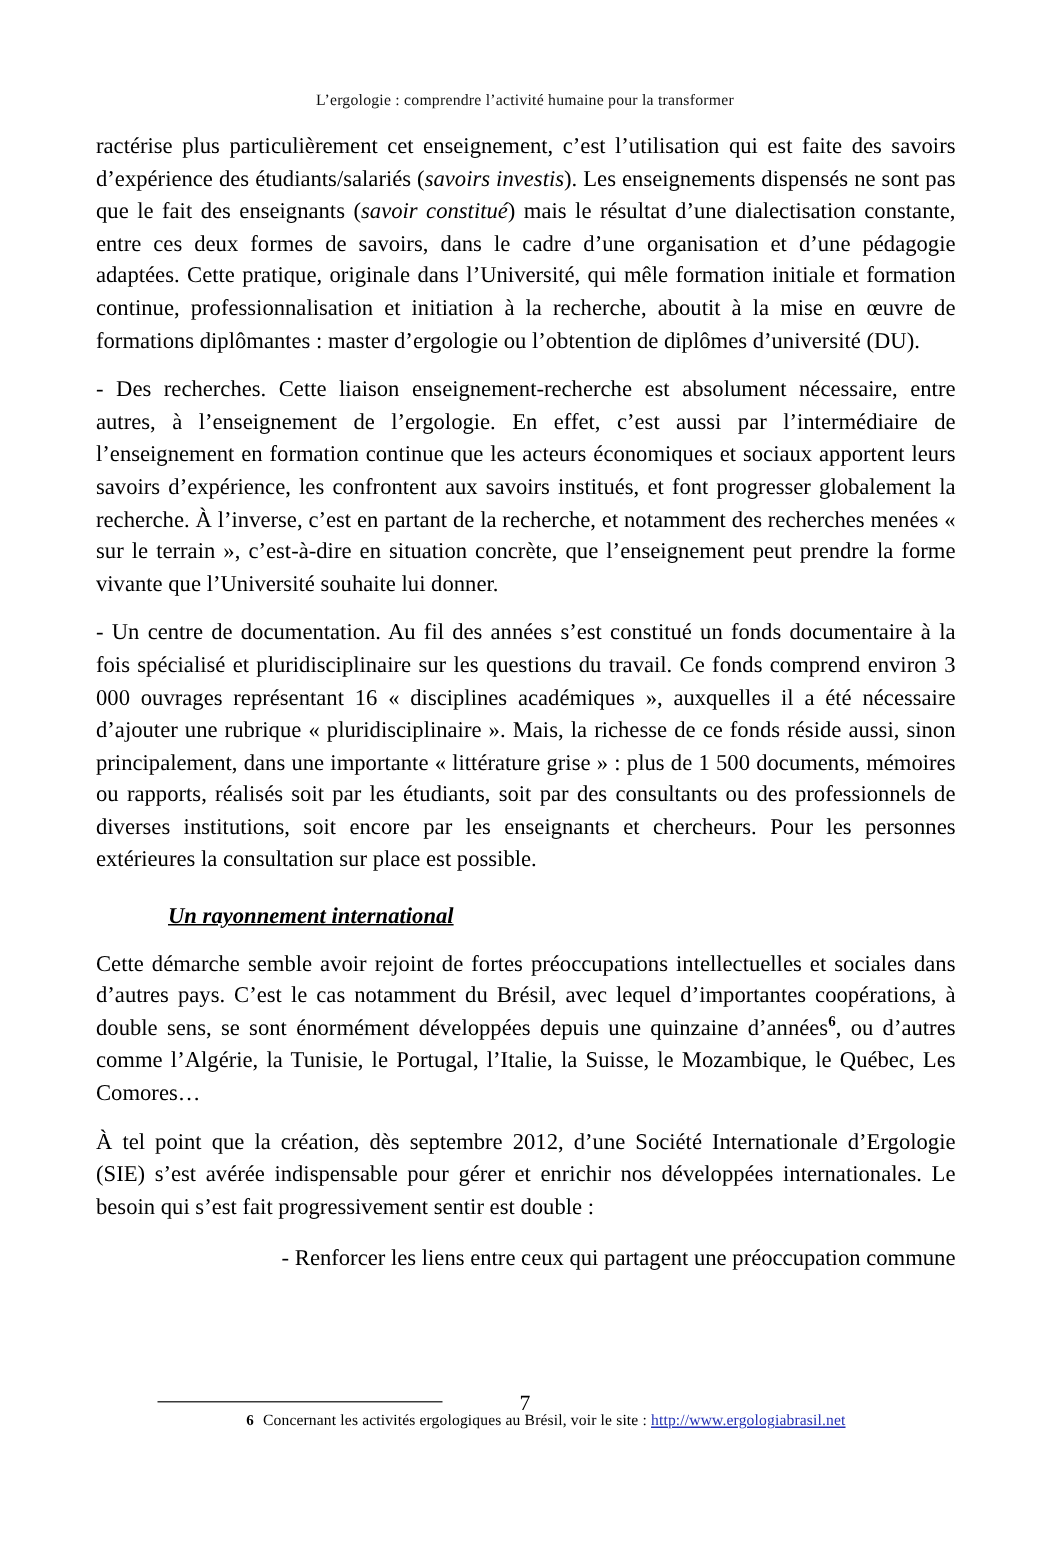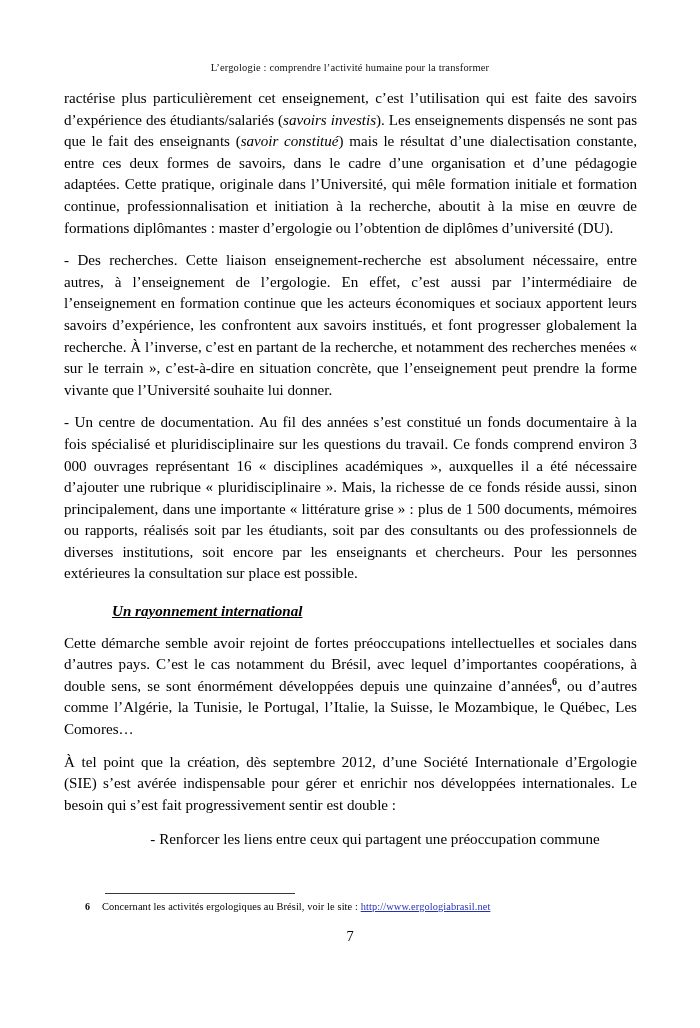--- a/index.html
+++ b/index.html
@@ -50,35 +50,36 @@
     line-height: 21.6px;
     font-weight: bold;
     font-style: italic;
     text-decoration: underline;
   }
   .bullet-line {
     margin: 13px 0 0 0;
     padding-left: 49px;
     font-size: 15.1px;
     line-height: 21.6px;
-    text-align: center;
+    text-align: right;
   }
   b.lead { font-weight: normal; }
   i.term { font-style: italic; }
   sup.fnref {
     font-size: 10px;
     font-weight: bold;
     vertical-align: super;
     line-height: 0;
   }
   .footnote-area {
     position: absolute;
     left: 64px;
-    top: 893px;
+    top: 934px;
     width: 573px;
+    text-align: center;
   }
   .fn-rule {
     width: 190px;
     height: 0;
     border-top: 1.3px solid #3a3a3a;
     margin: 0 0 6px 41px;
   }
   .fn-row {
     display: block;
     font-size: 10.4px;

